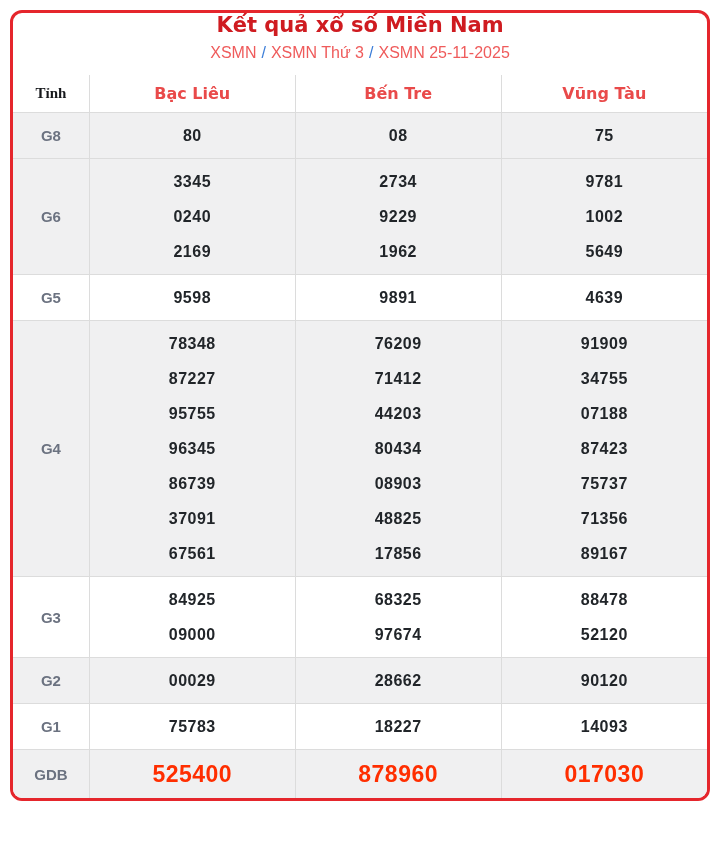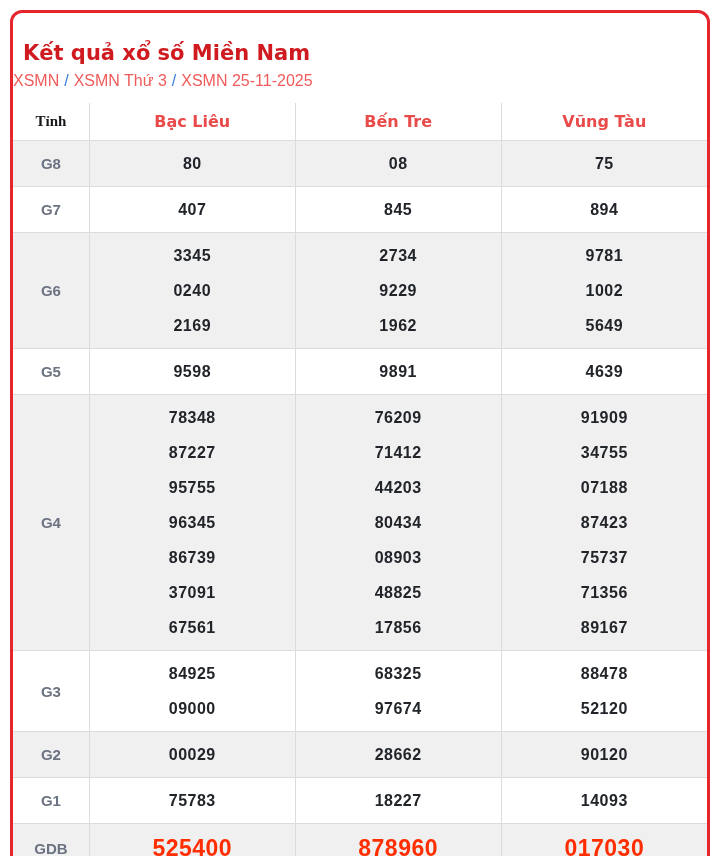--- a/index.html
+++ b/index.html
@@ -21,27 +21,29 @@
     font-family: "Liberation Sans", "DejaVu Sans", sans-serif;
   }
   .card {
     margin: 10px;
     border: 3px solid var(--card-border);
     border-radius: 12px;
     overflow: hidden;
     background: #fff;
   }
   .page-title {
+    text-align: center;
     font-size: 21px;
     font-weight: bold;
     color: var(--title-color);
-    margin: 28px 10px 7px;
+    margin: 0 10px 7px;
     font-family: "DejaVu Sans", "Liberation Sans", sans-serif;
   }
   .breadcrumb {
+    text-align: center;
     font-size: 16px;
     margin-bottom: 13px;
     color: var(--crumb-color);
   }
   .breadcrumb a {
     color: var(--crumb-color);
     text-decoration: none;
     cursor: pointer;
   }
   .breadcrumb .sep {
@@ -116,32 +118,20 @@
           <td class="numbers">
             <div class="num">80</div>
           </td>
           <td class="numbers">
             <div class="num">08</div>
           </td>
           <td class="numbers">
             <div class="num">75</div>
           </td>
         </tr>
-        <tr>
-          <td class="prize-label">G7</td>
-          <td class="numbers">
-            <div class="num">407</div>
-          </td>
-          <td class="numbers">
-            <div class="num">845</div>
-          </td>
-          <td class="numbers">
-            <div class="num">894</div>
-          </td>
-        </tr>
         <tr class="shaded">
           <td class="prize-label">G6</td>
           <td class="numbers">
             <div class="num">3345</div>
             <div class="num">0240</div>
             <div class="num">2169</div>
           </td>
           <td class="numbers">
             <div class="num">2734</div>
             <div class="num">9229</div>

